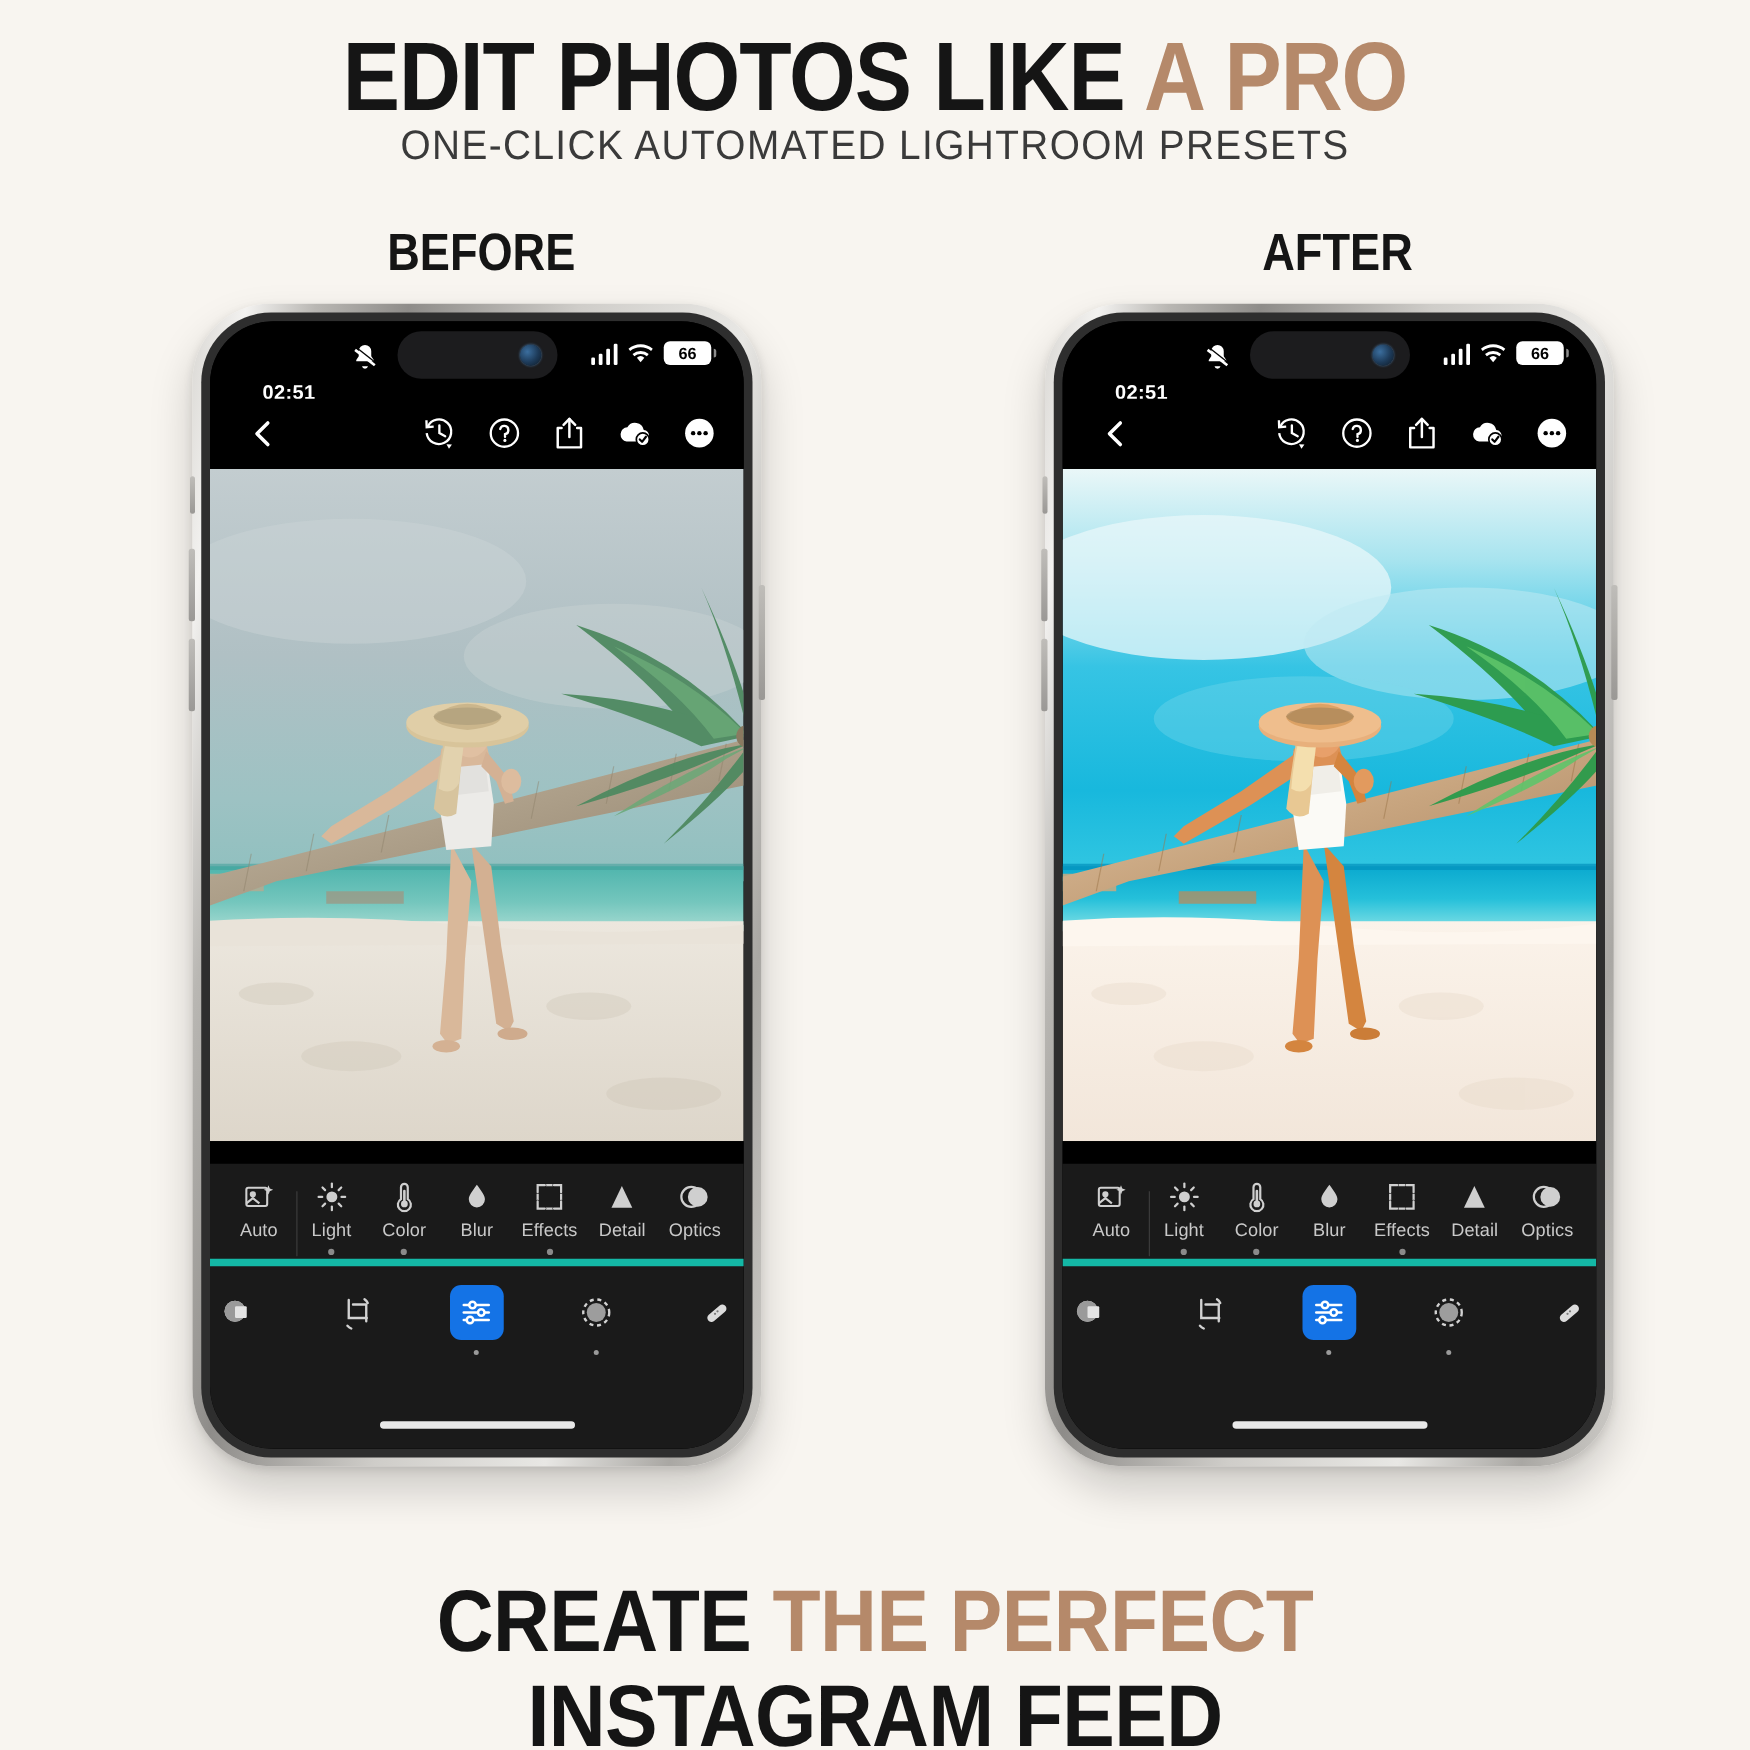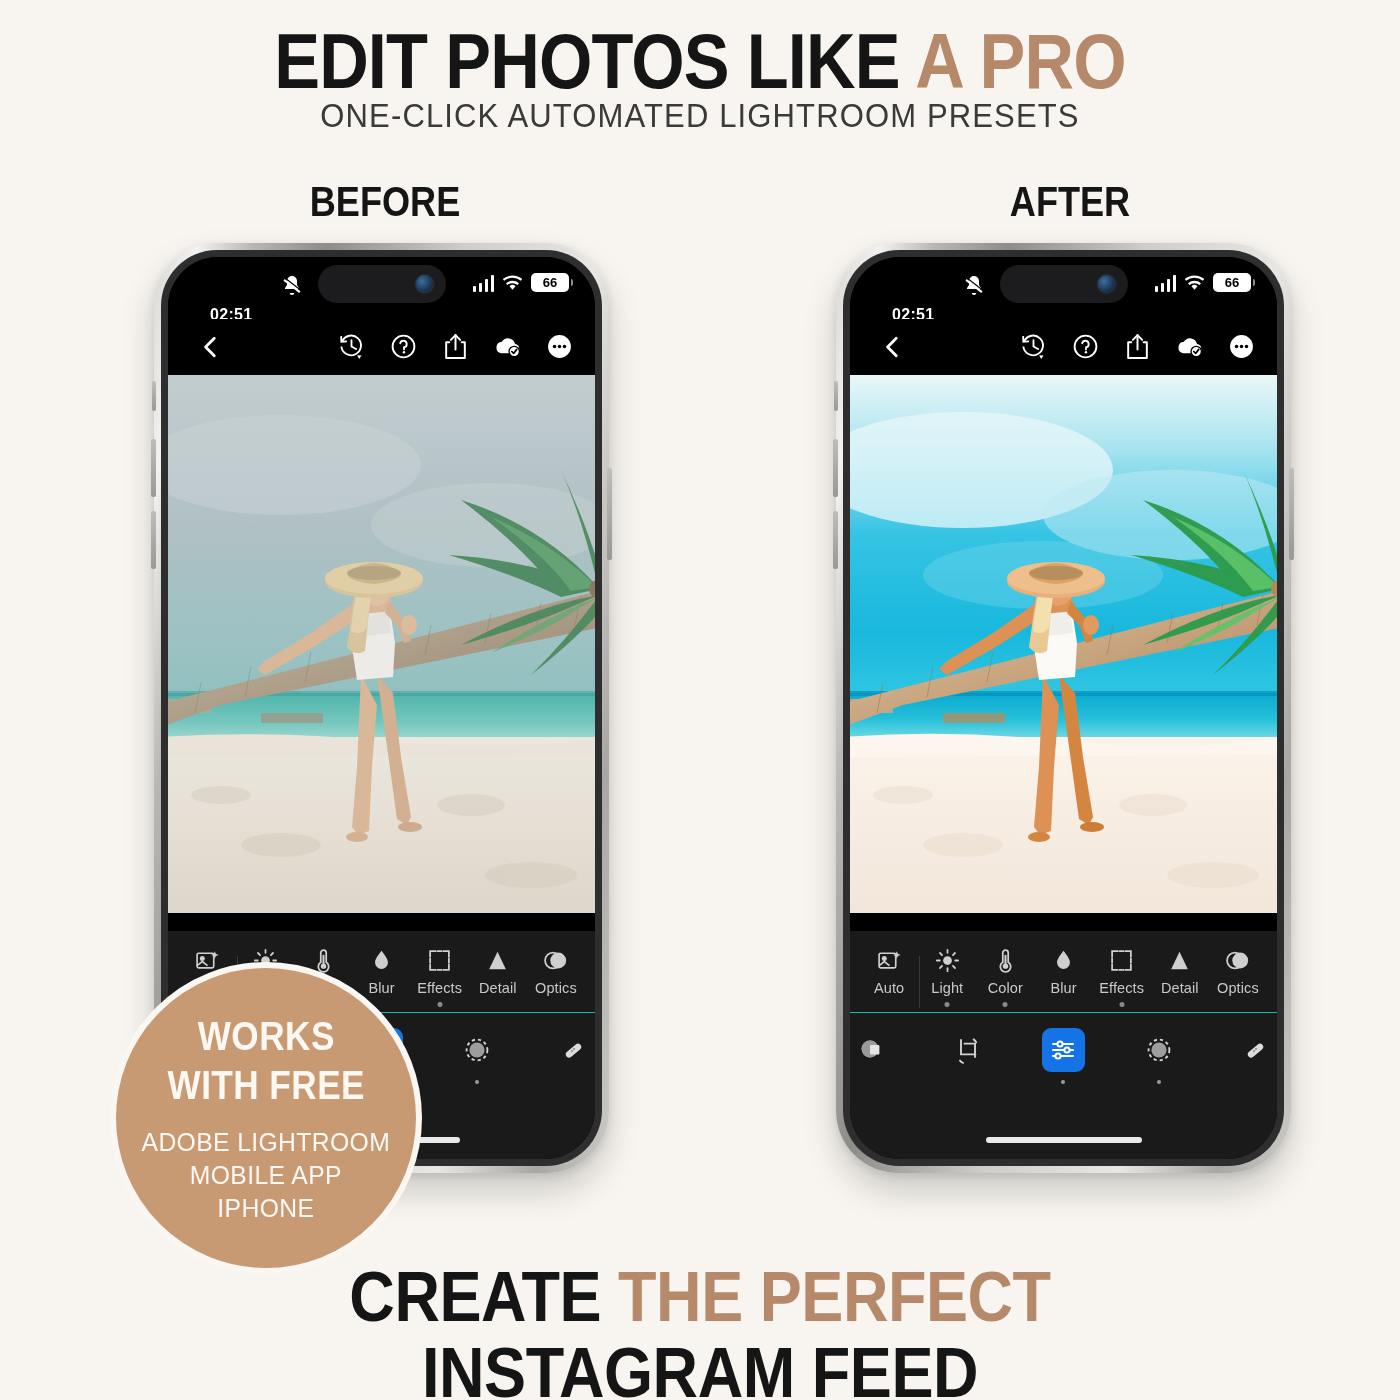--- a/index.html
+++ b/index.html
@@ -119,21 +119,21 @@
 
   
   .panel{
     position:absolute;left:0;right:0;bottom:0;top:656px;background:#1a1a1a;z-index:5;
   }
   .panel-top-gap{position:absolute;top:0;left:0;right:0;height:18px;background:#000;}
   .modes{
     position:absolute;top:18px;left:0;right:0;height:82px;
     display:flex;align-items:center;justify-content:space-around;
     padding:0 10px;box-sizing:border-box;
-    border-bottom:1px solid #14b8a6;
+    border-bottom:6px solid #14b8a6;
   }
   .mode{display:flex;flex-direction:column;align-items:center;gap:7px;position:relative;flex:1;}
   .mode .mico{width:25px;height:25px;display:block;}
   .mode .mlbl{font-size:14.5px;color:#c9c9c9;letter-spacing:0.1px;}
   .mode.divider:after{
     content:"";position:absolute;right:-2px;top:8px;width:1px;height:52px;background:#3a3a3a;
   }
   .dot{position:absolute;bottom:-11px;left:50%;transform:translateX(-50%);
     width:5px;height:5px;border-radius:50%;background:#8a8a8a;}
   .tools{
@@ -753,28 +753,17 @@
               </svg>
             </div>
           </div>
           <div class="homebar"></div>
         </div>
 
       </div>
     </div>
   </div>
 
-  <div class="badge">
-    <div class="badge-top">
-      <div>WORKS</div>
-      <div>WITH FREE</div>
-    </div>
-    <div class="badge-bottom">
-      <div>ADOBE LIGHTROOM</div>
-      <div>MOBILE APP</div>
-      <div>IPHONE</div>
-    </div>
-  </div>
 
   <div class="bottomline bl1"><span>CREATE </span><span class="tan">THE PERFECT</span></div>
   <div class="bottomline bl2">INSTAGRAM FEED</div>
 
 </div>
 
 </body></html>

